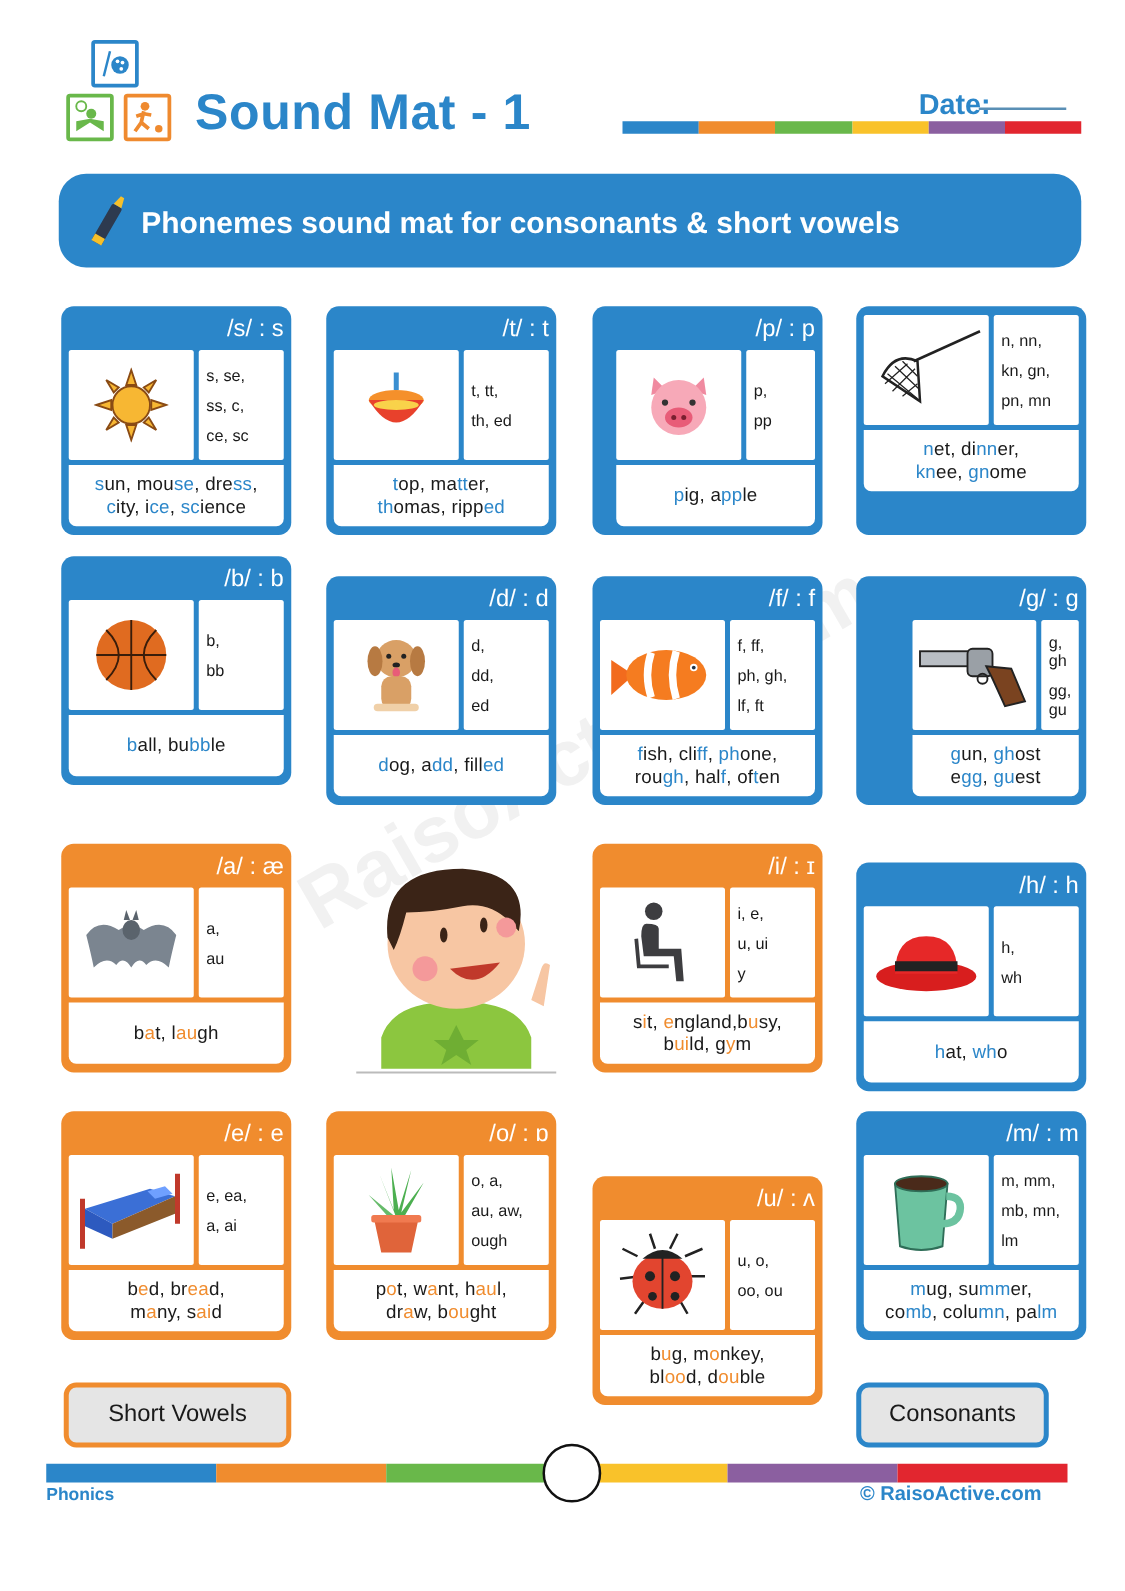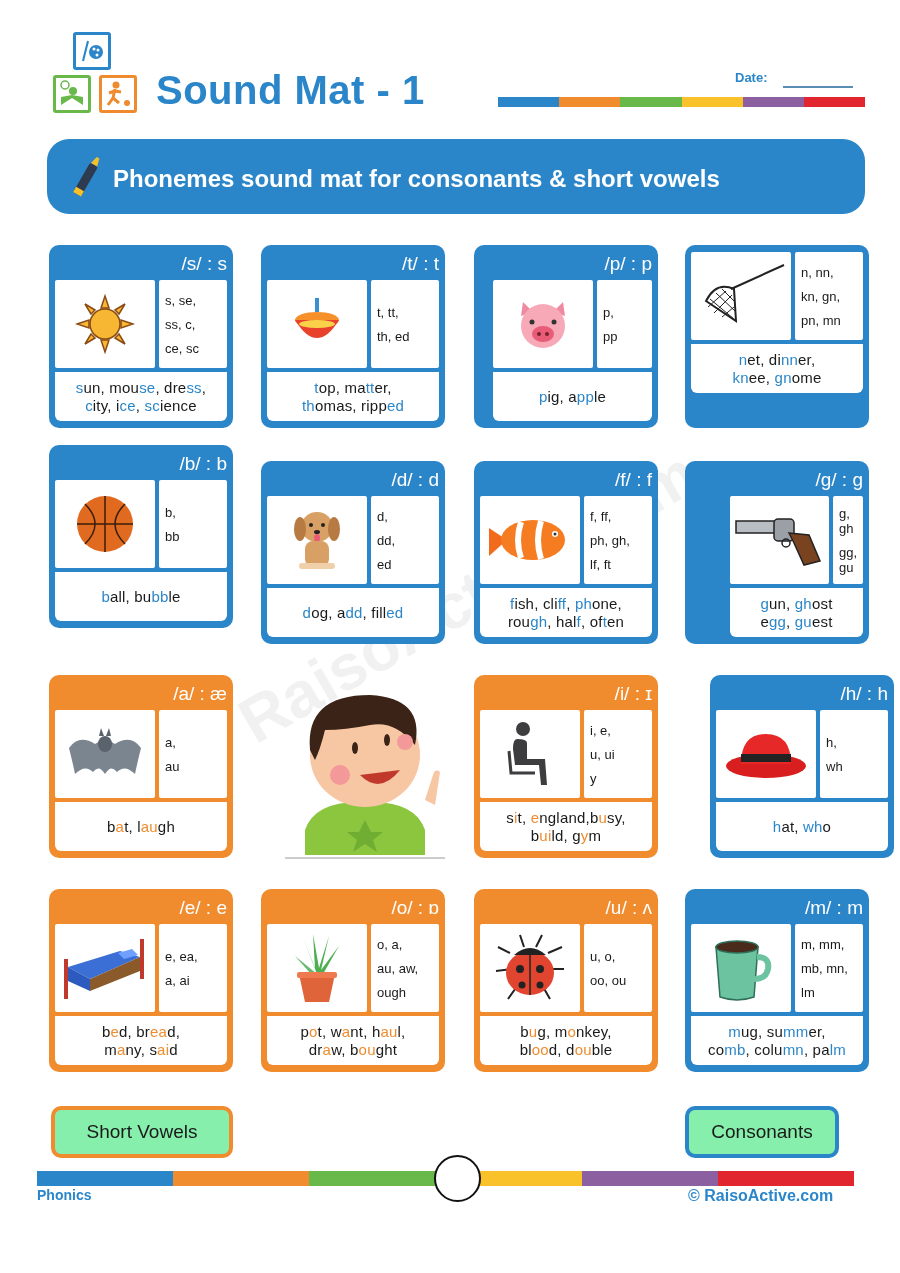--- a/index.html
+++ b/index.html
@@ -5,21 +5,21 @@
   * { box-sizing: border-box; margin: 0; padding: 0; }
   html, body { width: 900px; height: 1273px; background: #ffffff; overflow: hidden; }
   body { position: relative; font-family: "DejaVu Sans", sans-serif; color: #1a1a1a; }
 
   .logo-box { position: absolute; width: 38px; height: 38px; border: 3px solid; border-radius: 3px; background: #fff; display:flex; align-items:center; justify-content:center; }
   .logo-blue { left: 73px; top: 32px; border-color: #2b86c9; }
   .logo-green { left: 53px; top: 75px; border-color: #69b84a; }
   .logo-orange { left: 99px; top: 75px; border-color: #ef8a2f; }
 
   .title { position: absolute; left: 156px; top: 68px; font-family: "Liberation Sans", sans-serif; font-weight: bold; font-size: 40px; color: #2b86c9; letter-spacing: 0.5px; }
-  .date { position: absolute; left: 735px; top: 70px; font-family: "Liberation Sans", sans-serif; font-weight: bold; font-size: 13px; color: #2b86c9; }
+  .date { position: absolute; left: 735px; top: 70px; font-family: "Liberation Sans", sans-serif; font-weight: bold; font-size: 23px; color: #2b86c9; }
   .date-line { position: absolute; left: 783px; top: 86px; width: 70px; height: 1.5px; background: #5a8fb5; }
 
   .rainbow { position: absolute; display: flex; }
   .rainbow div { flex: 1; height: 100%; }
   .rb-top { left: 498px; top: 97px; width: 367px; height: 10px; }
   .rb-bottom { left: 37px; top: 1171px; width: 817px; height: 15px; }
 
   .banner { position: absolute; left: 47px; top: 139px; width: 818px; height: 75px; background: #2b86c9; border-radius: 22px; }
   .banner-text { position: absolute; left: 66px; top: 26px; font-family: "Liberation Sans", sans-serif; font-weight: bold; font-size: 24px; color: #fff; }
   .marker { position: absolute; left: 20px; top: 14px; }
@@ -30,21 +30,21 @@
   .card-head { height: 28px; color: #fff; font-family: "Liberation Sans", sans-serif; font-size: 19px; text-align: right; line-height: 28px; }
   .card-mid { display: flex; height: 88px; gap: 4px; margin-top: 2px; }
   .card-img { width: 100px; background: #fff; display: flex; align-items: center; justify-content: center; border-radius: 2px; }
   .card-spell { flex: 1; background: #fff; font-family: "Liberation Sans", sans-serif; font-size: 13px; padding: 6px 6px; display:flex; flex-direction:column; justify-content:center; gap: 9px; border-radius: 2px; }
   .card-words { margin-top: 4px; height: 49px; background: #fff; border-radius: 0 0 6px 6px; font-family: "Liberation Sans", sans-serif; font-size: 15px; text-align: center; display: flex; flex-direction: column; justify-content: center; line-height: 18px; letter-spacing: 0.2px; }
   .hl-blue { color: #2b86c9; }
   .hl-orange { color: #f08c2e; }
 
   .boy { position: absolute; left: 275px; top: 680px; width: 180px; height: 180px; }
 
-  .label-box { position: absolute; top: 1106px; height: 52px; border: 4px solid; border-radius: 10px; background: #86efac; font-family: "Liberation Sans", sans-serif; font-size: 19px; display: flex; align-items: center; justify-content: center; }
+  .label-box { position: absolute; top: 1106px; height: 52px; border: 4px solid; border-radius: 10px; background: #e5e5e5; font-family: "Liberation Sans", sans-serif; font-size: 19px; display: flex; align-items: center; justify-content: center; }
   .lb-vowels { left: 51px; width: 182px; border-color: #f08c2e; }
   .lb-cons { left: 685px; width: 154px; border-color: #2b86c9; }
 
   .circle { position: absolute; left: 434px; top: 1155px; width: 47px; height: 47px; border: 2px solid #111; border-radius: 50%; background: #fff; }
   .foot-left { position: absolute; left: 37px; top: 1187px; font-family: "Liberation Sans", sans-serif; font-weight: bold; font-size: 14px; color: #2b86c9; }
   .foot-right { position: absolute; left: 688px; top: 1187px; font-family: "Liberation Sans", sans-serif; font-weight: bold; font-size: 16px; color: #2b86c9; }
 
   .watermark { position: absolute; left: 210px; top: 560px; font-family: "Liberation Sans", sans-serif; font-weight: bold; font-size: 64px; color: rgba(180,180,180,0.18); transform: rotate(-30deg); white-space: nowrap; pointer-events: none; }
 </style>
 </head>
@@ -315,21 +315,21 @@
           <div>i, e,</div>
           <div>u, ui</div>
           <div>y</div>
         </div>
       </div>
       <div class="card-words">
         <div><span>s</span><span class="hl-orange">i</span><span>t, </span><span class="hl-orange">e</span><span>ngland,b</span><span class="hl-orange">u</span><span>sy,</span></div>
         <div><span>b</span><span class="hl-orange">ui</span><span>ld, g</span><span class="hl-orange">y</span><span>m</span></div>
       </div>
     </div>
-    <div class="card blue" style="left: 685px; top: 675px; margin-left: 25px;">
+    <div class="card blue" style="left: 685px; top: 690px;">
       <div class="card-head">/h/ : h</div>
       <div class="card-mid">
         <div class="card-img">
           <svg width="86" height="56" viewBox="0 0 86 56">
             <ellipse cx="43" cy="40" rx="40" ry="12" fill="#d81e1e"></ellipse>
             <path d="M18 38 Q18 8 43 8 Q68 8 68 38 Z" fill="#e62828"></path>
             <rect x="18" y="28" width="50" height="8" fill="#222"></rect>
           </svg>
         </div>
         <div class="card-spell">
@@ -379,21 +379,21 @@
           <div>o, a,</div>
           <div>au, aw,</div>
           <div>ough</div>
         </div>
       </div>
       <div class="card-words">
         <div><span>p</span><span class="hl-orange">o</span><span>t, w</span><span class="hl-orange">a</span><span>nt, h</span><span class="hl-orange">au</span><span>l,</span></div>
         <div><span>dr</span><span class="hl-orange">a</span><span>w, b</span><span class="hl-orange">ou</span><span>ght</span></div>
       </div>
     </div>
-    <div class="card orange" style="left: 474px; top: 889px;">
+    <div class="card orange" style="left: 474px; top: 941px;">
       <div class="card-head">/u/ : ʌ</div>
       <div class="card-mid">
         <div class="card-img">
           <svg width="80" height="70" viewBox="0 0 80 70">
             <path d="M20 20 L8 14 M22 36 L6 38 M28 52 L18 66 M58 20 L72 14 M58 36 L74 36 M52 52 L60 66 M34 14 L30 2 M46 14 L52 2" stroke="#222" stroke-width="2"></path>
             <ellipse cx="40" cy="40" rx="24" ry="22" fill="#e2452f"></ellipse>
             <path d="M24 22 Q40 8 56 22 Z" fill="#222"></path>
             <line x1="40" y1="20" x2="40" y2="62" stroke="#222" stroke-width="1.5"></line>
             <circle cx="30" cy="36" r="4" fill="#222"></circle>
             <circle cx="50" cy="36" r="4" fill="#222"></circle>

